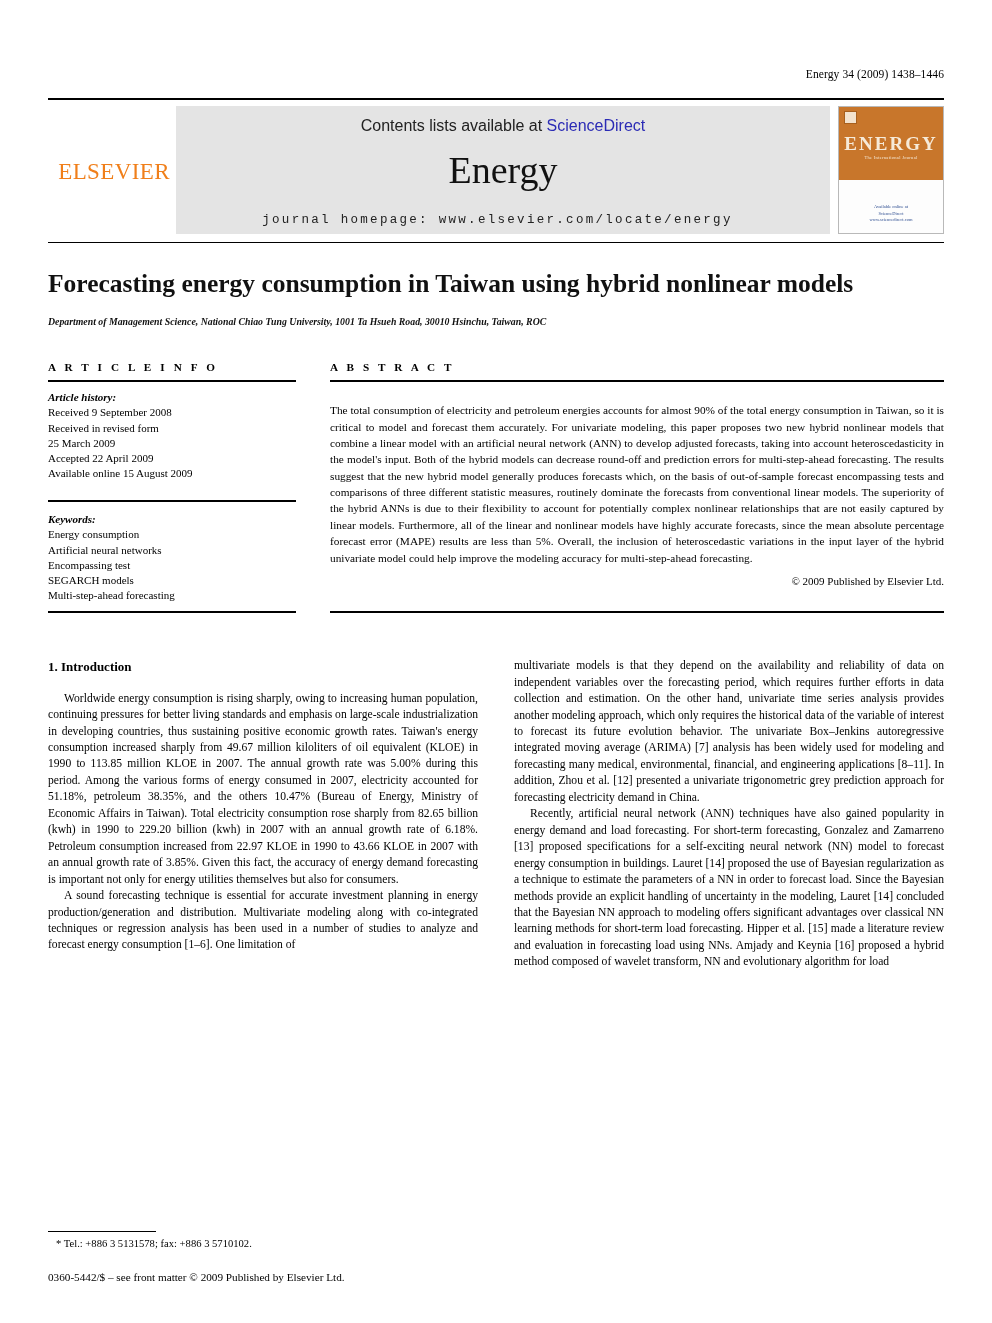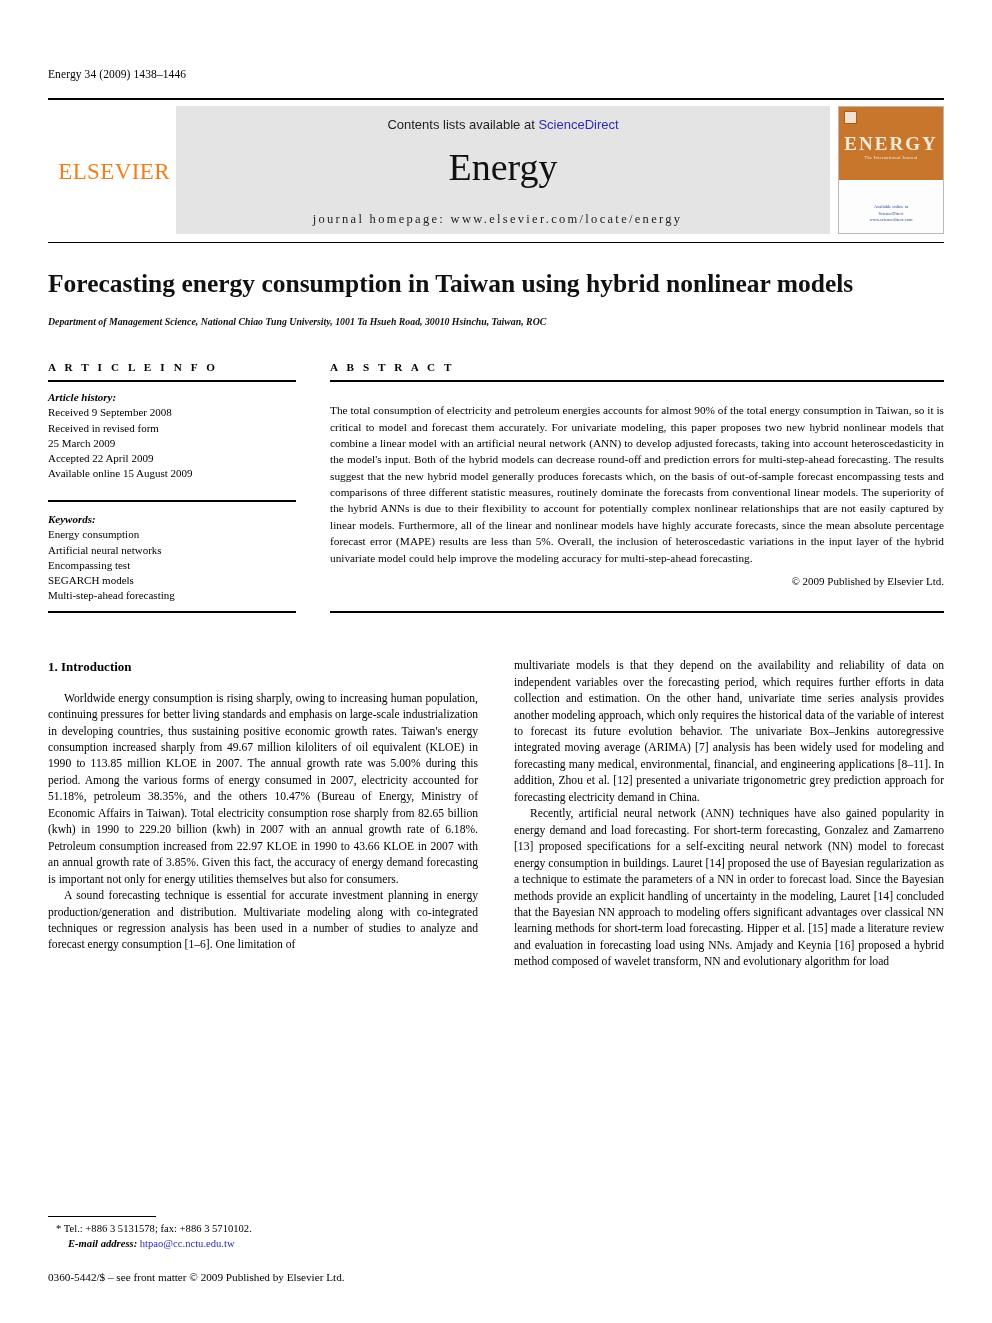--- a/index.html
+++ b/index.html
@@ -18,21 +18,21 @@
   .page {
     width: 992px;
     height: 1323px;
     position: relative;
     box-sizing: border-box;
     padding: 0 48px;
   }
 
   
   .running-head {
-    text-align: left;
+    text-align: right;
     font-size: 11.5px;
     font-family: "Liberation Serif", serif;
     padding-top: 68px;
     letter-spacing: 0.1px;
   }
 
   
   .masthead {
     margin-top: 18px;
     border-top: 2.5px solid #000;
@@ -69,41 +69,41 @@
     margin-left: 6px;
     margin-right: 8px;
     position: relative;
     display: flex;
     flex-direction: column;
     align-items: center;
     justify-content: flex-start;
     padding-top: 11px;
   }
   .contents-line {
-    font-size: 13px;
+    font-size: 16px;
     font-family: "Liberation Sans", sans-serif;
     color: #222;
   }
   .contents-line .sd {
     color: #2B2BB5;
   }
   .journal-name {
     font-family: "Liberation Serif", serif;
     font-size: 38px;
     margin-top: 16px;
     line-height: 1;
     color: #111;
   }
   .homepage-line {
     position: absolute;
     bottom: 7px;
     left: 0;
     right: 11px;
     text-align: center;
-    font-family: Liberation Serif, serif;
+    font-family: Liberation Mono, monospace;
     font-size: 12.5px;
     letter-spacing: 2.3px;
     color: #222;
   }
   .cover-thumb {
     width: 106px;
     flex: 0 0 106px;
     border: 1px solid #b9b9b9;
     background: #fdfdfd;
     display: flex;
@@ -438,22 +438,18 @@
     <div class="body-col right">
       <p style="text-indent:0">multivariate models is that they depend on the availability and reliability of data on independent variables over the forecasting period, which requires further efforts in data collection and estimation. On the other hand, univariate time series analysis provides another modeling approach, which only requires the historical data of the variable of interest to forecast its future evolution behavior. The univariate Box–Jenkins autoregressive integrated moving average (ARIMA) [7] analysis has been widely used for modeling and forecasting many medical, environmental, financial, and engineering applications [8–11]. In addition, Zhou et al. [12] presented a univariate trigonometric grey prediction approach for forecasting electricity demand in China.</p>
       <p>Recently, artificial neural network (ANN) techniques have also gained popularity in energy demand and load forecasting. For short-term forecasting, Gonzalez and Zamarreno [13] proposed specifications for a self-exciting neural network (NN) model to forecast energy consumption in buildings. Lauret [14] proposed the use of Bayesian regularization as a technique to estimate the parameters of a NN in order to forecast load. Since the Bayesian methods provide an explicit handling of uncertainty in the modeling, Lauret [14] concluded that the Bayesian NN approach to modeling offers significant advantages over classical NN learning methods for short-term load forecasting. Hipper et al. [15] made a literature review and evaluation in forecasting load using NNs. Amjady and Keynia [16] proposed a hybrid method composed of wavelet transform, NN and evolutionary algorithm for load</p>
     </div>
 
   </div>
 
   <div class="footnotes">
     <div class="fn-rule"></div>
     <div class="fn-line">* Tel.: +886 3 5131578; fax: +886 3 5710102.</div>
-    <div class="fn-email">
-      <span class="lbl">E-mail address:</span>
-      <span class="mail">htpao@cc.nctu.edu.tw</span>
-    </div>
     <div class="imprint">
       <div>0360-5442/$ – see front matter © 2009 Published by Elsevier Ltd.</div>
     </div>
   </div>
 
 </div>
 
 </body></html>

